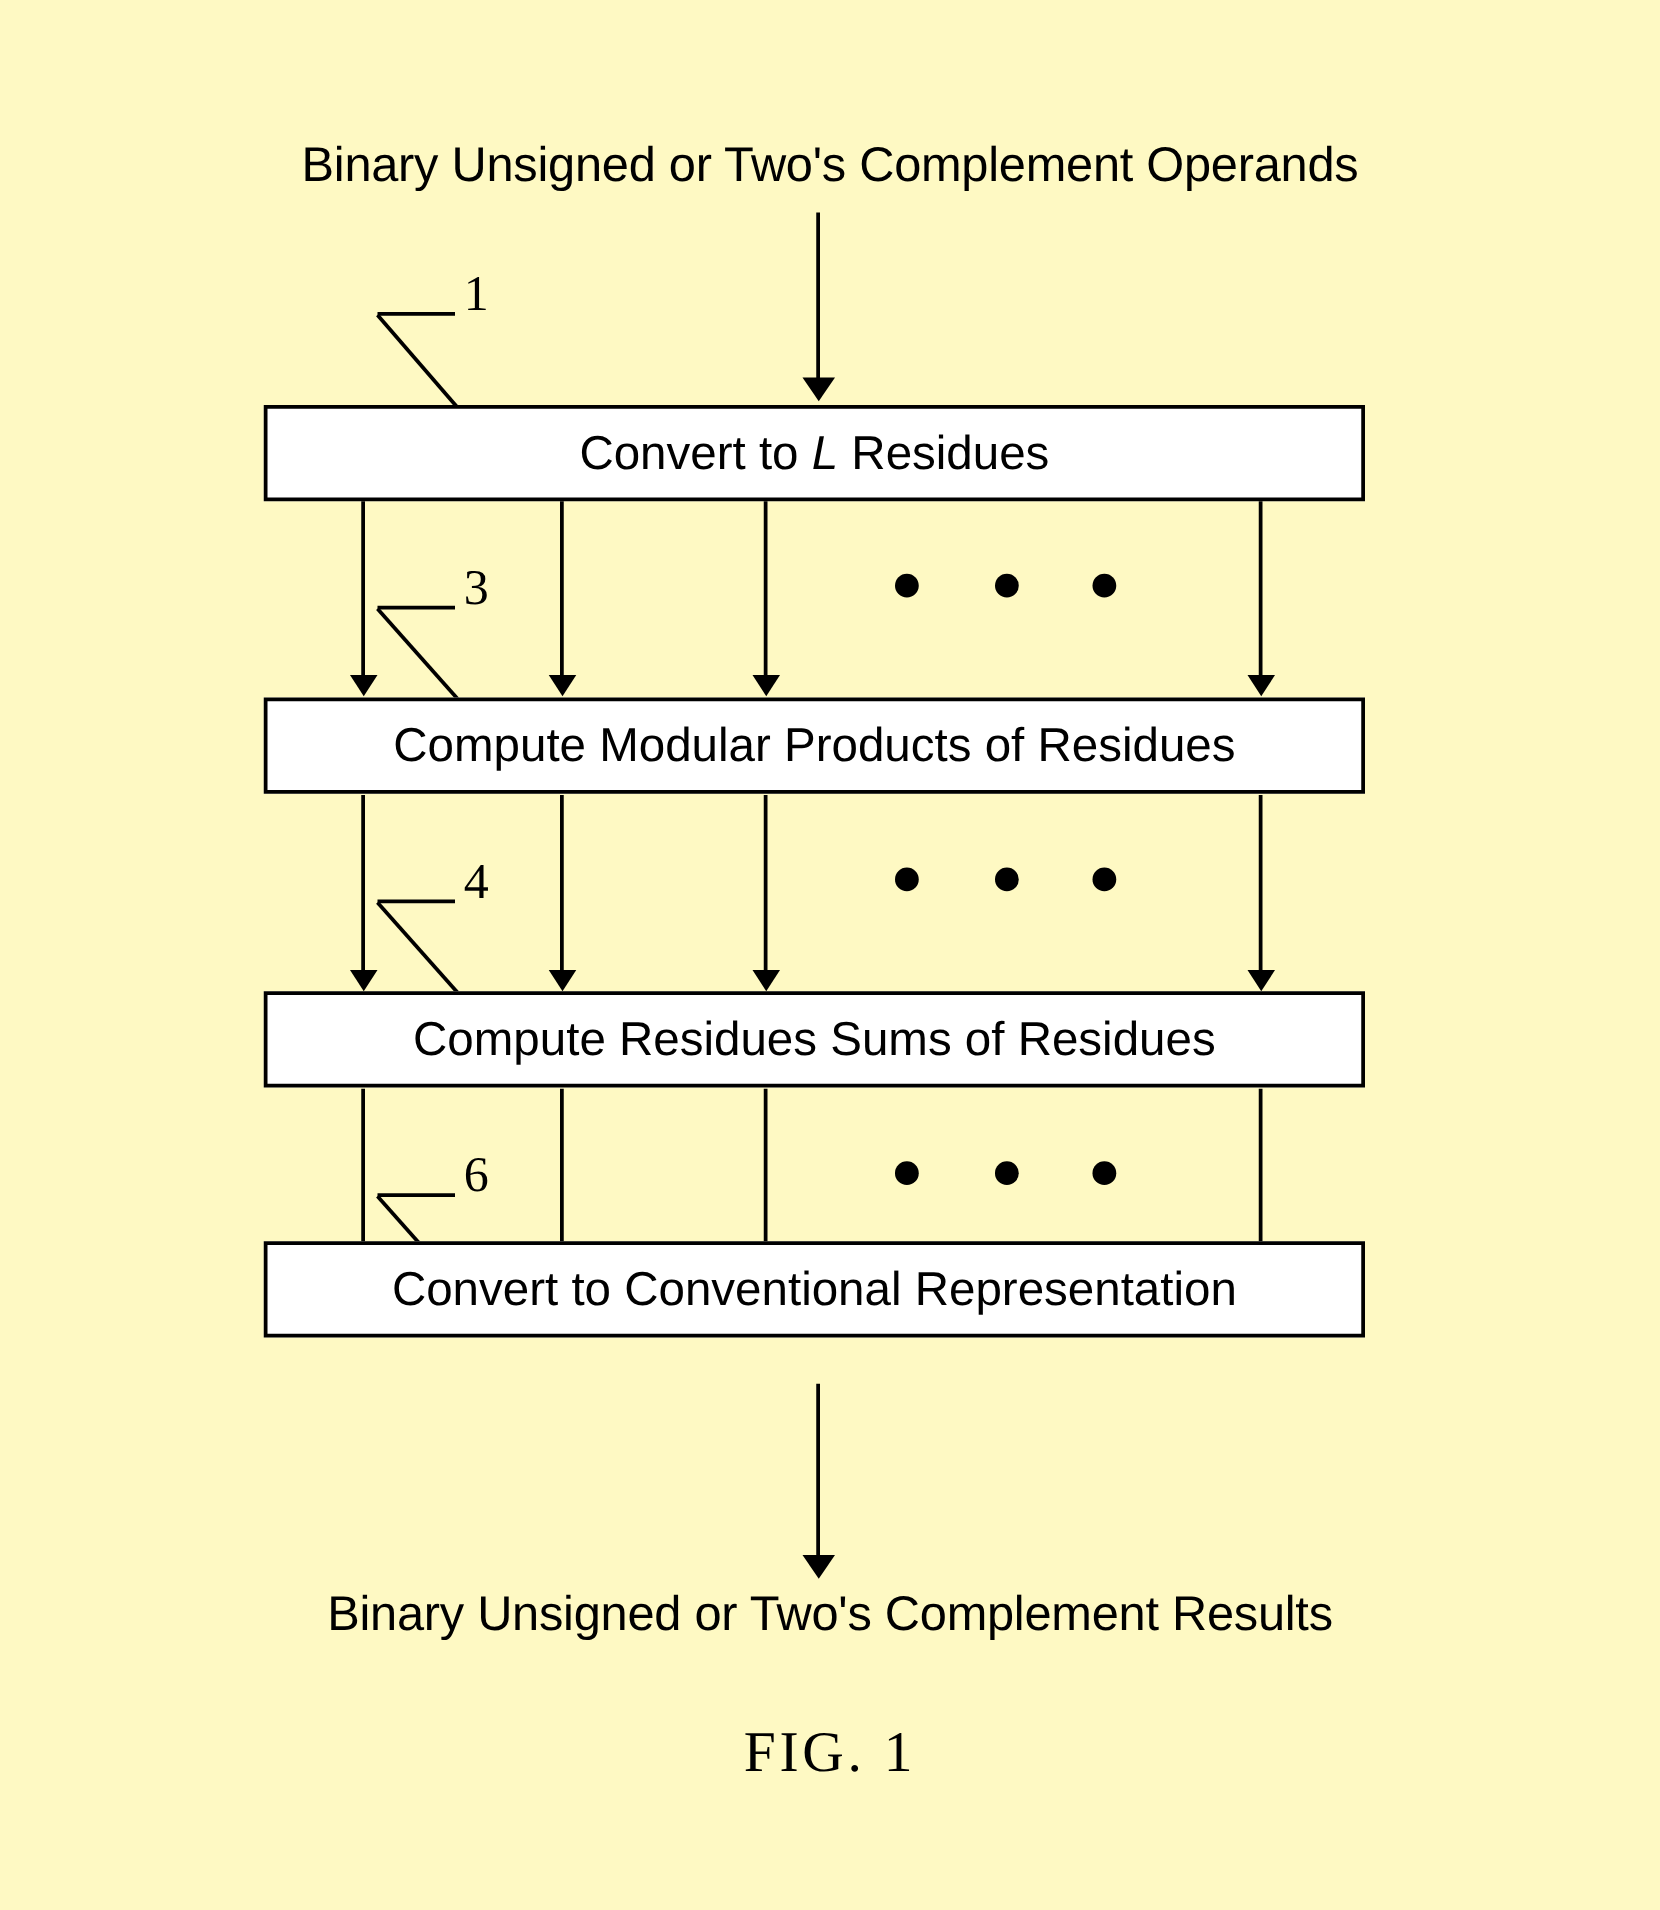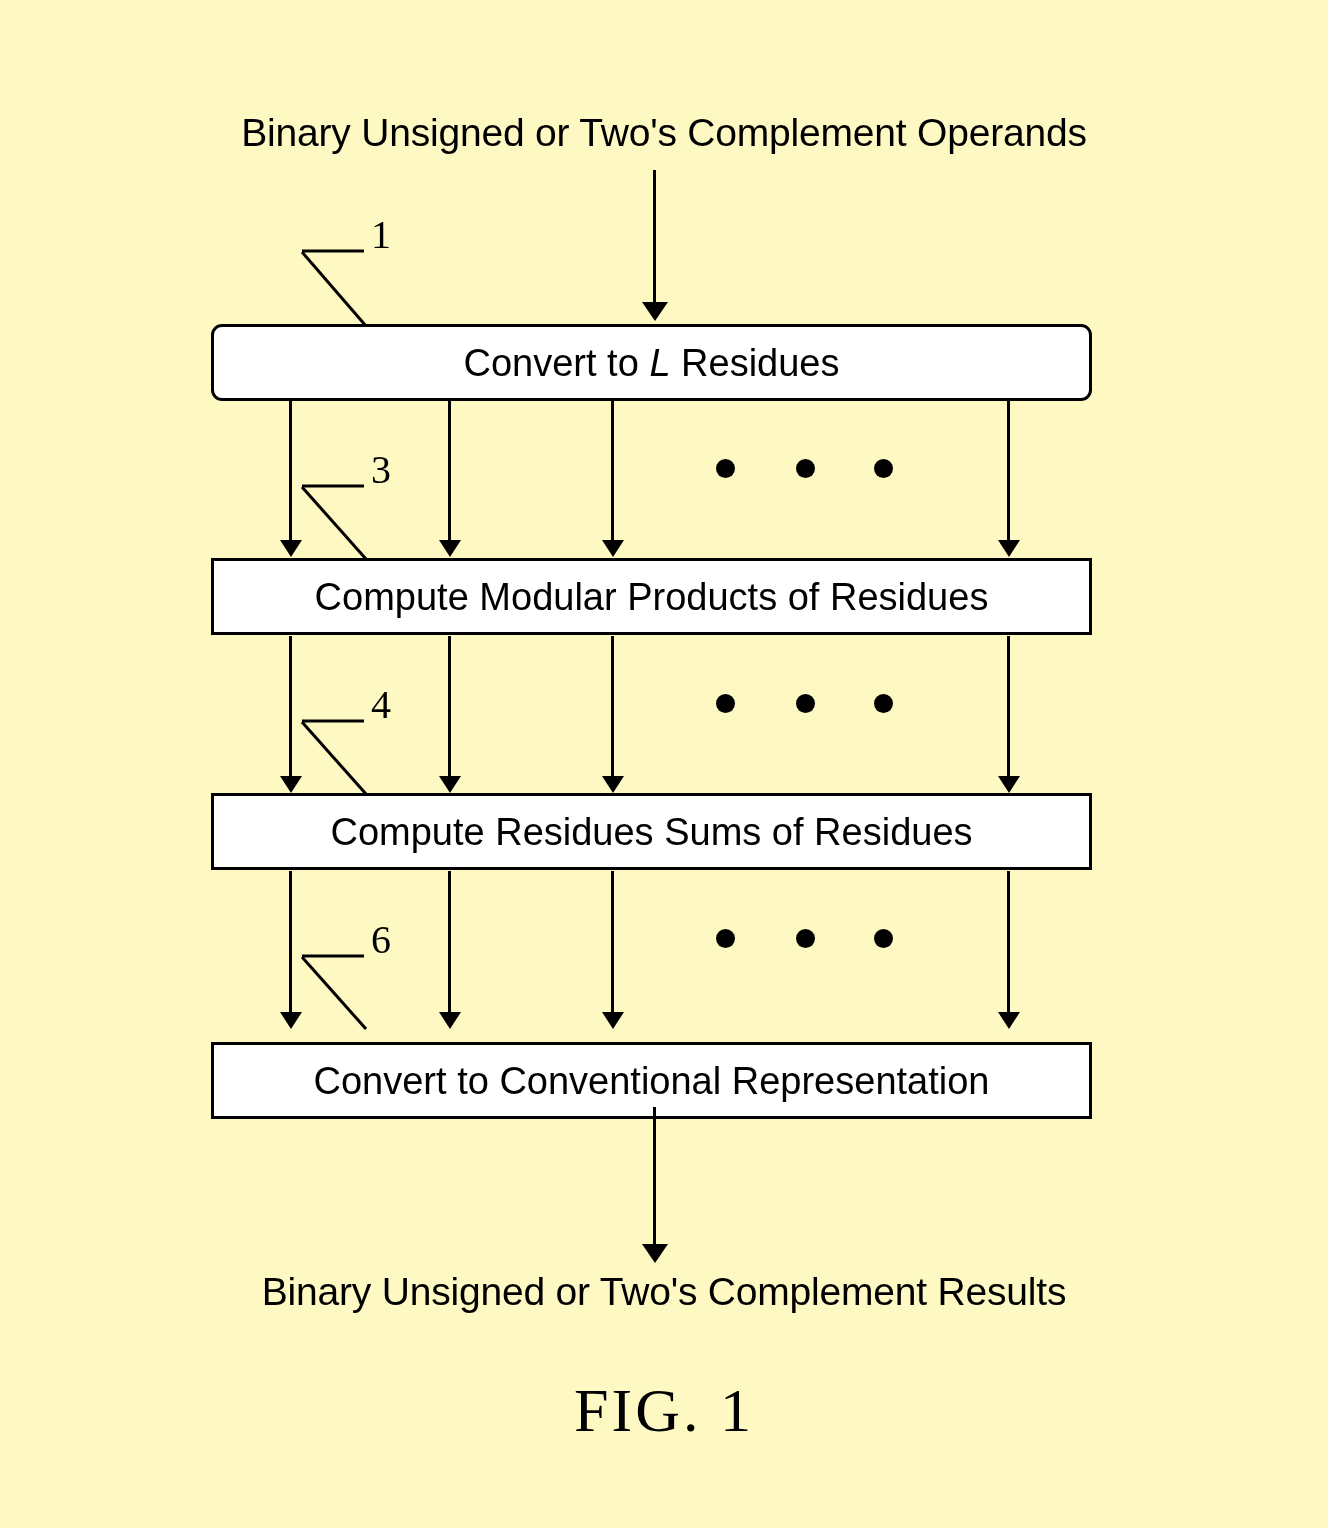--- a/index.html
+++ b/index.html
@@ -33,21 +33,21 @@
   #input-label { left: 0; top: 113px; width: 1328px; text-align: center; }
   #output-label { left: 0; top: 1272px; width: 1328px; text-align: center; }
 
   #fig-caption {
     position: absolute;
     left: 0;
     top: 1375px;
     width: 1328px;
     text-align: center;
     font-family: "Liberation Serif", serif;
-    font-size: 62px;
+    font-size: 46px;
     letter-spacing: 3px;
     color: #000;
   }
 
   
   .proc-box {
     position: absolute;
     left: 211px;
     width: 881px;
     height: 77px;
@@ -61,24 +61,24 @@
   .proc-box .box-label {
     font-family: "Liberation Sans", sans-serif;
     font-size: 38px;
     line-height: 1;
     white-space: nowrap;
     color: #000;
   }
   .proc-box .box-label em {
     font-style: italic;
   }
-  #box-1 { top: 324px; border-radius: 11px; }
+  #box-1 { top: 324px; }
   #box-2 { top: 558px; }
   #box-3 { top: 793px; }
-  #box-4 { top: 1042px; }
+  #box-4 { top: 993px; }
 
   
   .arrow {
     position: absolute;
     width: 3px;
     background: #000;
   }
   .arrow::after {
     content: "";
     position: absolute;

